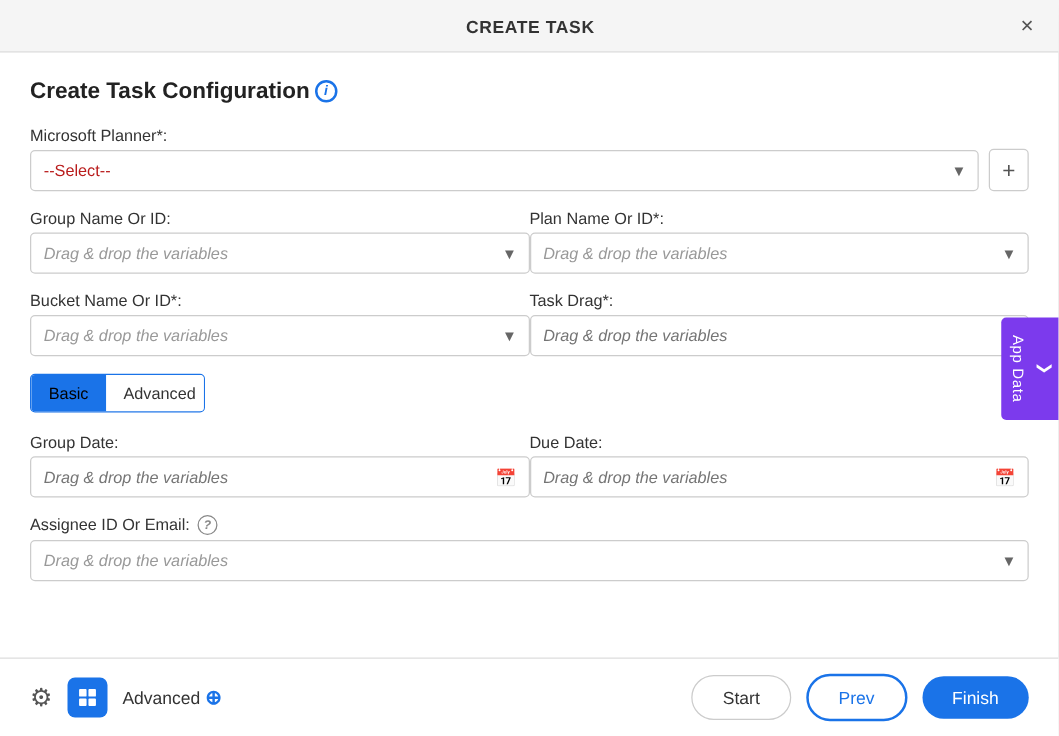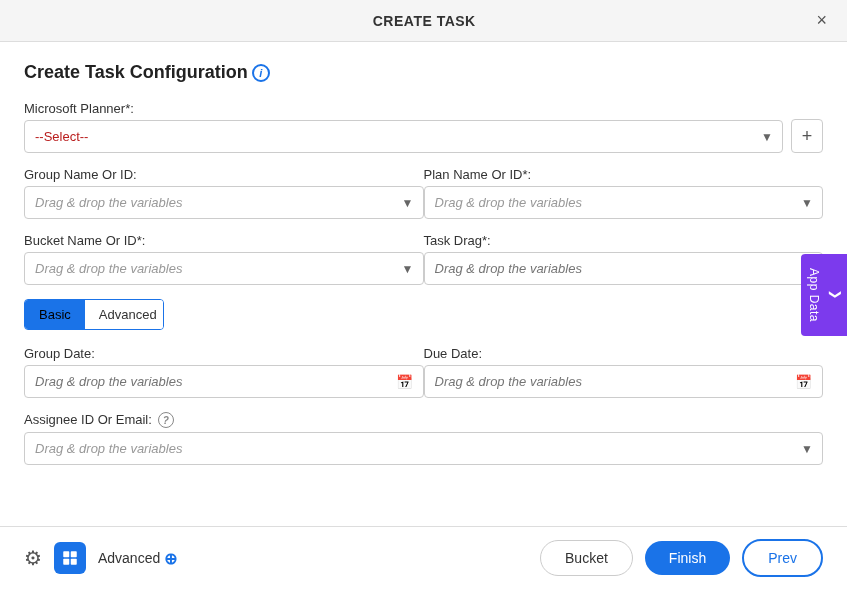--- a/index.html
+++ b/index.html
@@ -161,23 +161,23 @@
           <rect x="3" y="13" width="8" height="8" rx="1"></rect>
           <rect x="13" y="13" width="8" height="8" rx="1"></rect>
         </svg>
       </div>
       <div class="advanced-link">
         <span>Advanced</span>
         <span class="advanced-plus">⊕</span>
       </div>
     </div>
     <div class="footer-right">
-      <button class="footer-btn cancel-btn">Bucket</button>
+      <button class="footer-btn cancel-btn">Start</button>
+      <button class="footer-btn prev-btn">Prev</button>
       <button class="footer-btn finish-btn">Finish</button>
-      <button class="footer-btn prev-btn">Prev</button>
     </div>
   </div>
 
   <div class="side-tab">
     <span class="side-tab-arrow">❮</span>
     <span>App Data</span>
   </div>
 </div>
 
 </body></html>

